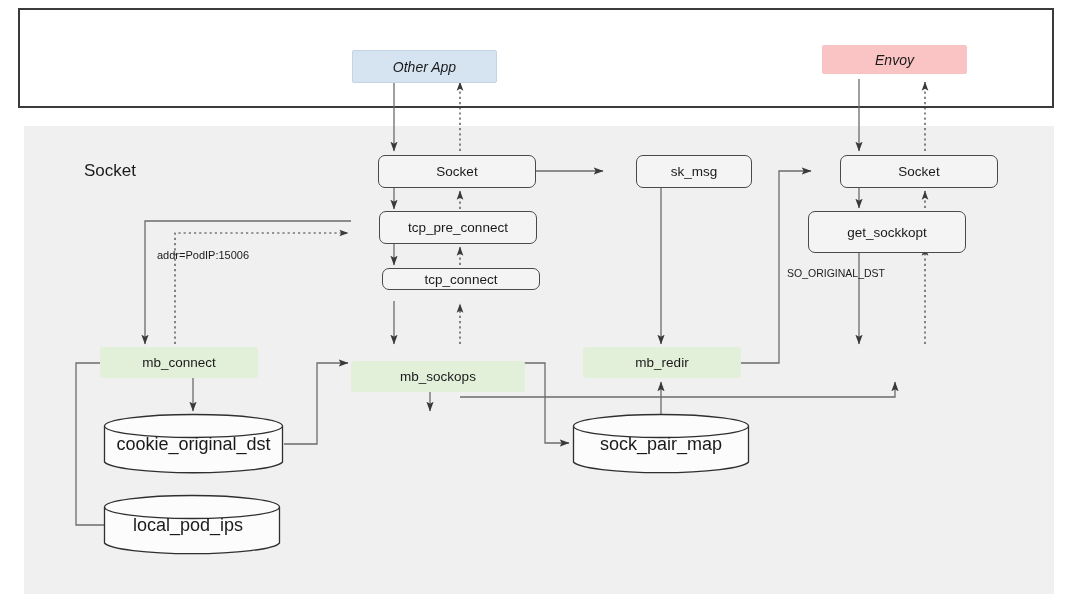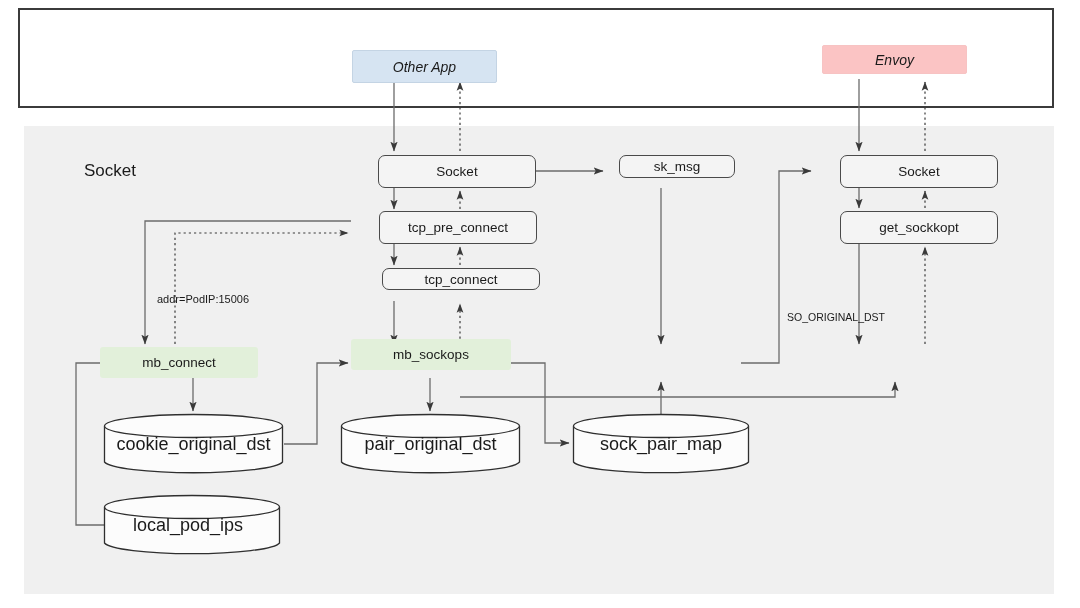--- a/index.html
+++ b/index.html
@@ -12,21 +12,21 @@
   .zone-label{position:absolute;font-size:17px;color:#1a1a1a;line-height:1.45;white-space:pre;}
   .node{position:absolute;box-sizing:border-box;display:flex;align-items:center;
         justify-content:center;text-align:center;font-size:13.5px;color:#1a1a1a;}
   .node-rr{border:1.3px solid #4a4a4a;border-radius:7px;background:#f4f4f4;margin-left:28px;}
   .node-app{border:1px solid #c4d4e4;border-radius:2px;background:#d6e4f2;font-size:14px;}
   .node-envoy{border:1px solid #f7c3c3;border-radius:2px;background:#fbc4c4;font-size:14px;}
   .node-green{background:#e2f0da;border-radius:3px;}
   .cyl{position:absolute;}
   .cyl .cyl-label{position:absolute;left:0;right:0;top:50%;transform:translateY(-50%);
         text-align:center;font-size:18px;color:#1a1a1a;}
-  .edge-label{position:absolute;font-size:10.5px;color:#1a1a1a;white-space:nowrap;margin-top:44px;}
+  .edge-label{position:absolute;font-size:10.5px;color:#1a1a1a;white-space:nowrap;}
   .edge-label.big{font-size:11px;}
 </style>
 </head>
 <body>
 
 <div id="root">
 
   <div class="zone zone-user" style="left:18px;top:8px;width:1036px;height:100px;"></div>
   <div class="zone zone-kernel" style="left:24px;top:126px;width:1030px;height:468px;"></div>
 
@@ -99,46 +99,40 @@
       <path d="M925,344 L925,247"></path>
     </g>
 
     <g fill="none" stroke="#8a8a8a" stroke-width="1.1"></g>
   </svg>
 
   <div class="node node-app" style="left:352px;top:50px;width:145px;height:33px;font-style:italic;">Other App</div>
   <div class="node node-envoy" style="left:822px;top:45px;width:145px;height:29px;font-style:italic;">Envoy</div>
 
   <div class="node node-rr" style="left:350px;top:155px;width:158px;height:33px;">Socket</div>
-  <div class="node node-rr" style="left:591px;top:155px;width:116px;height:23px;">sk_msg</div>
+  <div class="node node-rr" style="left:608px;top:155px;width:116px;height:33px;">sk_msg</div>
   <div class="node node-rr" style="left:812px;top:155px;width:158px;height:33px;">Socket</div>
 
-  <div class="node node-rr" style="left:351px;top:211px;width:158px;height:33px;border-radius:6px;">tcp_pre_connect</div>
-  <div class="node node-rr" style="left:812px;top:211px;width:158px;height:33px;">get_sockkopt</div>
+  <div class="node node-rr" style="left:351px;top:211px;width:158px;height:33px;">tcp_pre_connect</div>
+  <div class="node node-rr" style="left:780px;top:211px;width:158px;height:42px;">get_sockkopt</div>
 
   <div class="node node-rr" style="left:354px;top:268px;width:158px;height:22px;">tcp_connect</div>
 
   <div class="node node-green" style="left:100px;top:347px;width:158px;height:31px;">mb_connect</div>
-  <div class="node node-green" style="left:351px;top:339px;width:160px;height:31px;">mb_sockops</div>
+  <div class="node node-green" style="left:351px;top:361px;width:174px;height:31px;">mb_sockops</div>
+  <div class="node node-green" style="left:583px;top:347px;width:158px;height:31px;">mb_redir</div>
 
   <div class="cyl" style="left:103px;top:413px;width:181px;height:62px;">
     <svg width="181" height="62" viewBox="0 0 181 62">
       <path d="M1.5,13 L1.5,49 A 89.5 12 0 0 0 179.5 49 L179.5,13" fill="#fcfcfc" stroke="#2f2f2f" stroke-width="1.3"></path>
       <ellipse cx="90.5" cy="13" rx="89" ry="11.5" fill="#fcfcfc" stroke="#2f2f2f" stroke-width="1.3"></ellipse>
     </svg>
     <div class="cyl-label">cookie_original_dst</div>
   </div>
 
-  <div class="cyl" style="left:340px;top:413px;width:181px;height:62px;">
-    <svg width="181" height="62" viewBox="0 0 181 62">
-      <path d="M1.5,13 L1.5,49 A 89.5 12 0 0 0 179.5 49 L179.5,13" fill="#fcfcfc" stroke="#2f2f2f" stroke-width="1.3"></path>
-      <ellipse cx="90.5" cy="13" rx="89" ry="11.5" fill="#fcfcfc" stroke="#2f2f2f" stroke-width="1.3"></ellipse>
-    </svg>
-    <div class="cyl-label">pair_original_dst</div>
-  </div>
 
   <div class="cyl" style="left:572px;top:413px;width:178px;height:62px;">
     <svg width="178" height="62" viewBox="0 0 178 62">
       <path d="M1.5,13 L1.5,49 A 88 12 0 0 0 176.5 49 L176.5,13" fill="#fcfcfc" stroke="#2f2f2f" stroke-width="1.3"></path>
       <ellipse cx="89" cy="13" rx="87.5" ry="11.5" fill="#fcfcfc" stroke="#2f2f2f" stroke-width="1.3"></ellipse>
     </svg>
     <div class="cyl-label">sock_pair_map</div>
   </div>
 
   <div class="cyl" style="left:103px;top:494px;width:170px;height:62px;">

